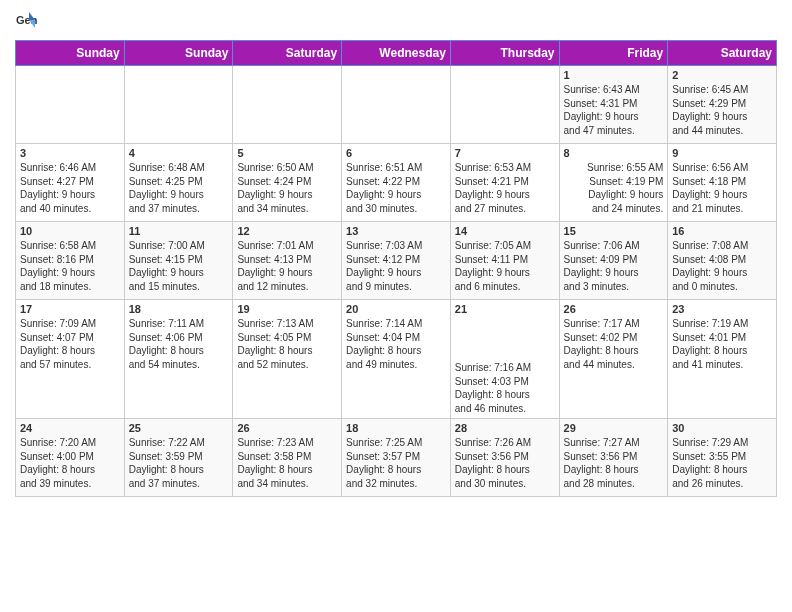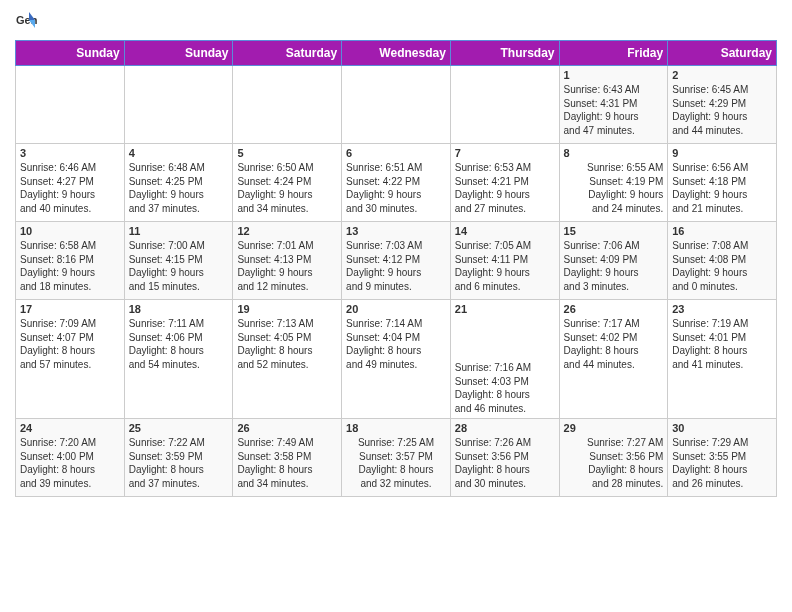--- a/index.html
+++ b/index.html
@@ -302,42 +302,42 @@
           </td>
           <td>
             <span class="day-num">25</span>
             <div class="day-info" style="white-space: pre-line;">Sunrise: 7:22 AM
 Sunset: 3:59 PM
 Daylight: 8 hours
 and 37 minutes.</div>
           </td>
           <td>
             <span class="day-num">26</span>
-            <div class="day-info" style="white-space: pre-line;">Sunrise: 7:49 AM
+            <div class="day-info" style="white-space: pre-line;">Sunrise: 7:23 AM
 Sunset: 3:58 PM
 Daylight: 8 hours
 and 34 minutes.</div>
           </td>
           <td>
             <span class="day-num">18</span>
-            <div class="day-info" style="white-space: pre-line; text-align: center;">Sunrise: 7:25 AM
+            <div class="day-info" style="white-space: pre-line;">Sunrise: 7:25 AM
 Sunset: 3:57 PM
 Daylight: 8 hours
 and 32 minutes.</div>
           </td>
           <td>
             <span class="day-num">28</span>
             <div class="day-info" style="white-space: pre-line;">Sunrise: 7:26 AM
 Sunset: 3:56 PM
 Daylight: 8 hours
 and 30 minutes.</div>
           </td>
           <td>
             <span class="day-num">29</span>
-            <div class="day-info" style="white-space: pre-line; text-align: right;">Sunrise: 7:27 AM
+            <div class="day-info" style="white-space: pre-line;">Sunrise: 7:27 AM
 Sunset: 3:56 PM
 Daylight: 8 hours
 and 28 minutes.</div>
           </td>
           <td>
             <span class="day-num">30</span>
             <div class="day-info" style="white-space: pre-line;">Sunrise: 7:29 AM
 Sunset: 3:55 PM
 Daylight: 8 hours
 and 26 minutes.</div>

